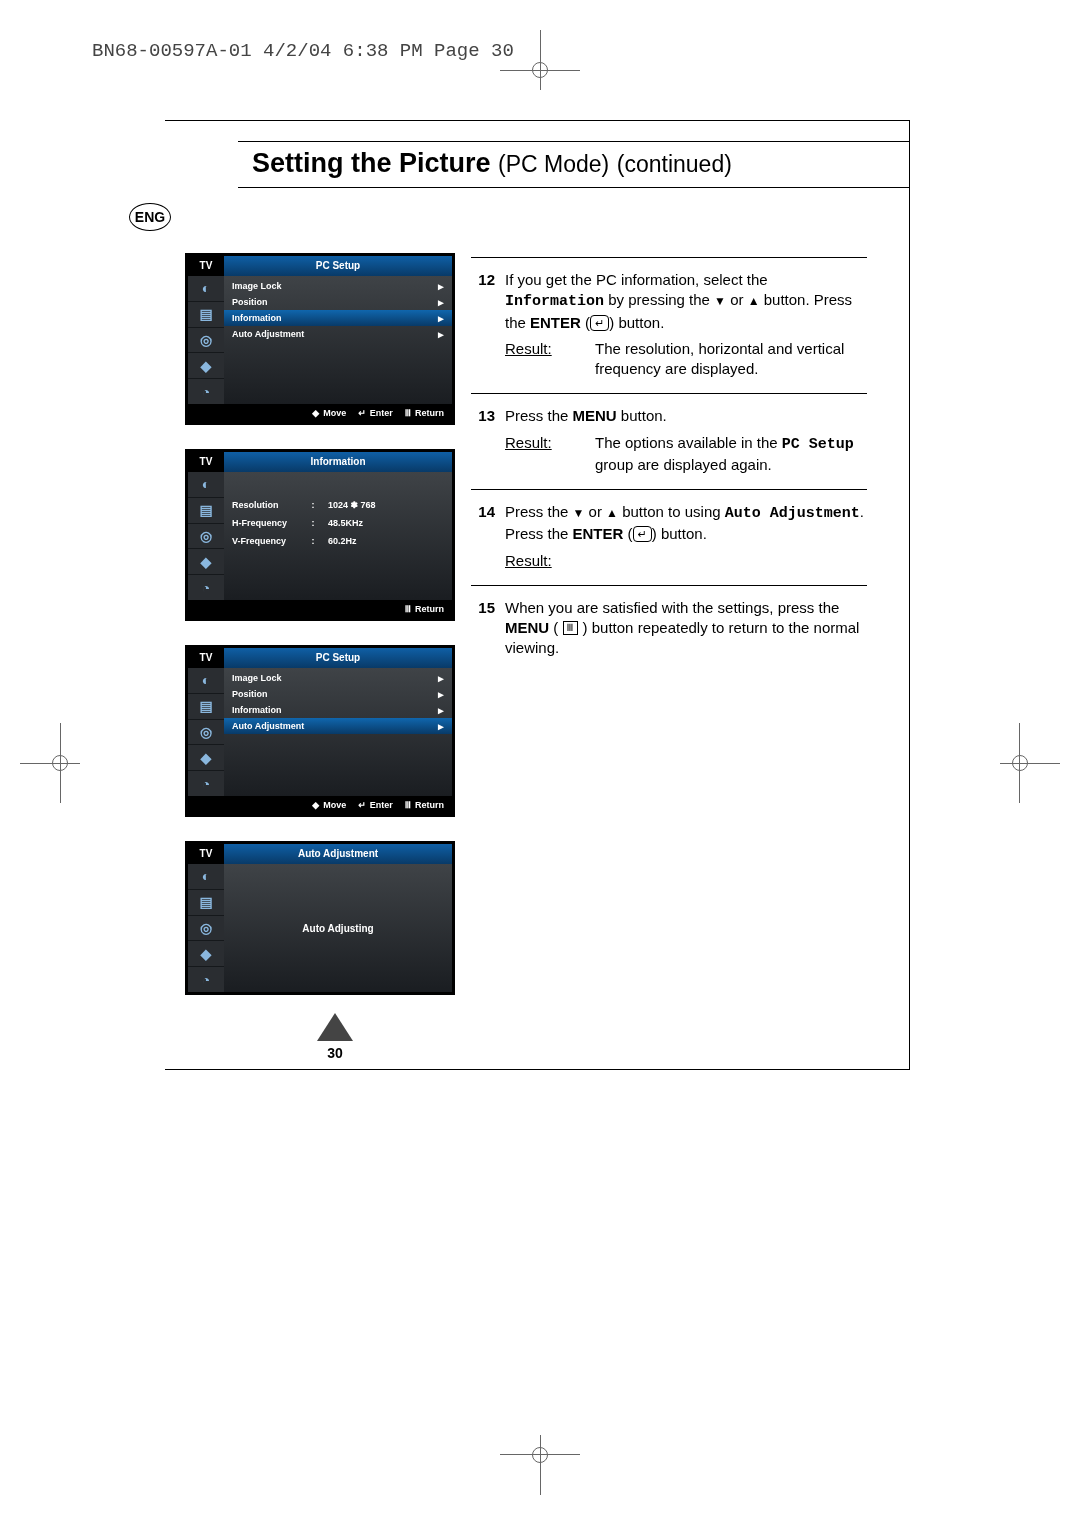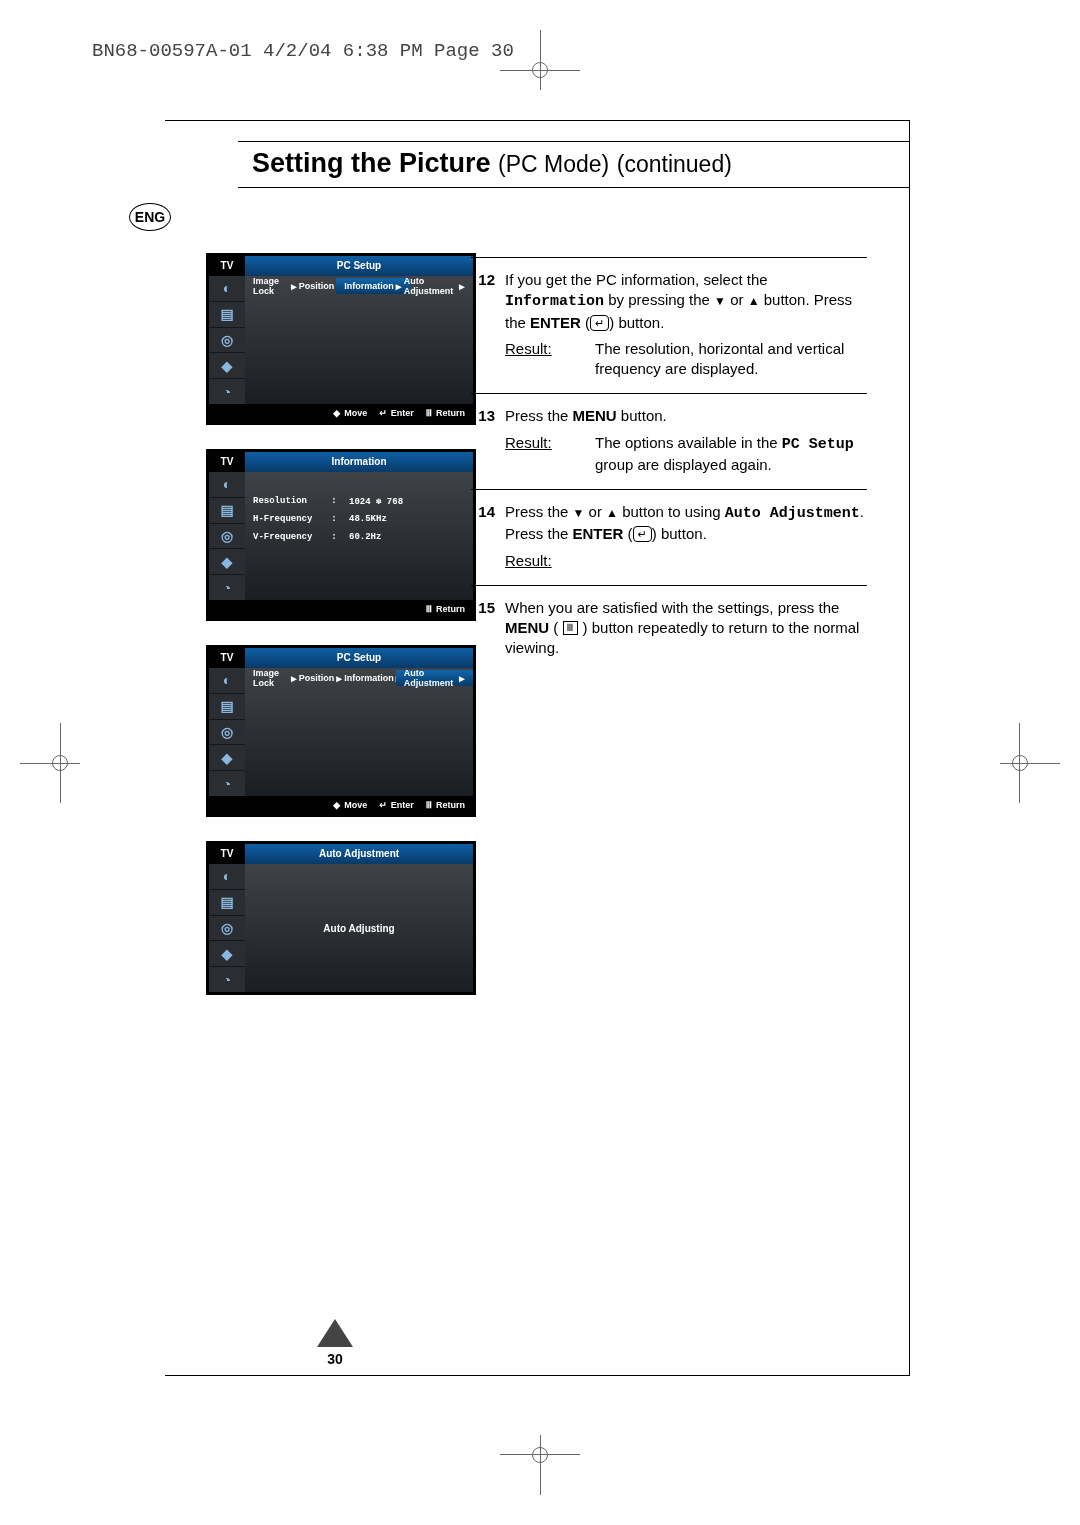--- a/index.html
+++ b/index.html
@@ -35,21 +35,21 @@
   .crop-right .crop-circ { right:24px; left:auto; top:50%; }
   .crop-bottom { bottom: 30px; left: 50%; transform: translateX(-50%); width:80px; height:80px; }
   .crop-bottom::before { content:""; position:absolute; left:50%; bottom:0; width:1px; height:60px; background:#666; }
   .crop-bottom::after  { content:""; position:absolute; bottom:40px; left:0; width:80px; height:1px; background:#666; }
   .crop-bottom .crop-circ { top:auto; bottom:24px; left:50%; }
 
   .page-frame {
     position:absolute;
     top:120px; right:170px;
     width:745px;
-    height:1256px;
+    height:950px;
     border-right:1.5px solid #000;
     border-top:1.5px solid #000;
     border-bottom:1.5px solid #000;
   }
   .title-bar {
     position:absolute;
     top:20px; left:73px; right:0px;
     border-top:1.5px solid #000;
     border-bottom:1.5px solid #000;
     padding:6px 14px 8px 14px;
@@ -79,21 +79,20 @@
     vertical-align:middle;
     margin-right:12px;
     font-size:18px;
   }
 
   
   .osd-stack {
     position:absolute;
     top:132px; left:20px;
     width:270px;
-    margin-left:21px;
   }
   .osd {
     border:3px solid #000;
     background:#1b1e22;
     color:#fff;
     font-size:10px;
     font-weight:700;
     margin-bottom:24px;
     position:relative;
   }
@@ -135,21 +134,21 @@
     align-items:center;
     justify-content:center;
     color:#8ab7de;
     font-size:14px;
   }
   .osd-icon:last-child{border-bottom:none;}
   .osd-list {
     flex:1;
     padding:2px 6px 12px 8px;
     display:flex;
-    flex-direction:row;
+    flex-direction:column;
   }
   .osd-row {
     display:flex;
     align-items:center;
     height:16px;
     font-size:9px;
   }
   .osd-row.selected {
     background:#0c4e8a;
     background:linear-gradient(#1066ad,#083a68);
@@ -173,21 +172,21 @@
   .osd-info-body {
     display:flex;
     height:128px;
     background:linear-gradient(#3f4347,#1a1d21);
   }
   .osd-info-grid {
     flex:1;
     padding:24px 6px 2px 8px;
     font-size:9px;
   }
-  .osd-info-row { display:flex; height:18px; align-items:flex-start;font-family:Liberation Mono, monospace; }
+  .osd-info-row { display:flex; height:18px; align-items:center; }
   .osd-info-row .k { width:76px; }
   .osd-info-row .c { width:10px; text-align:center; }
   .osd-info-row .v { flex:1; padding-left:10px; }
   .osd-auto-body {
     display:flex;
     height:128px;
     background:linear-gradient(#3f4347,#1a1d21);
   }
   .osd-auto-center {
     flex:1;

